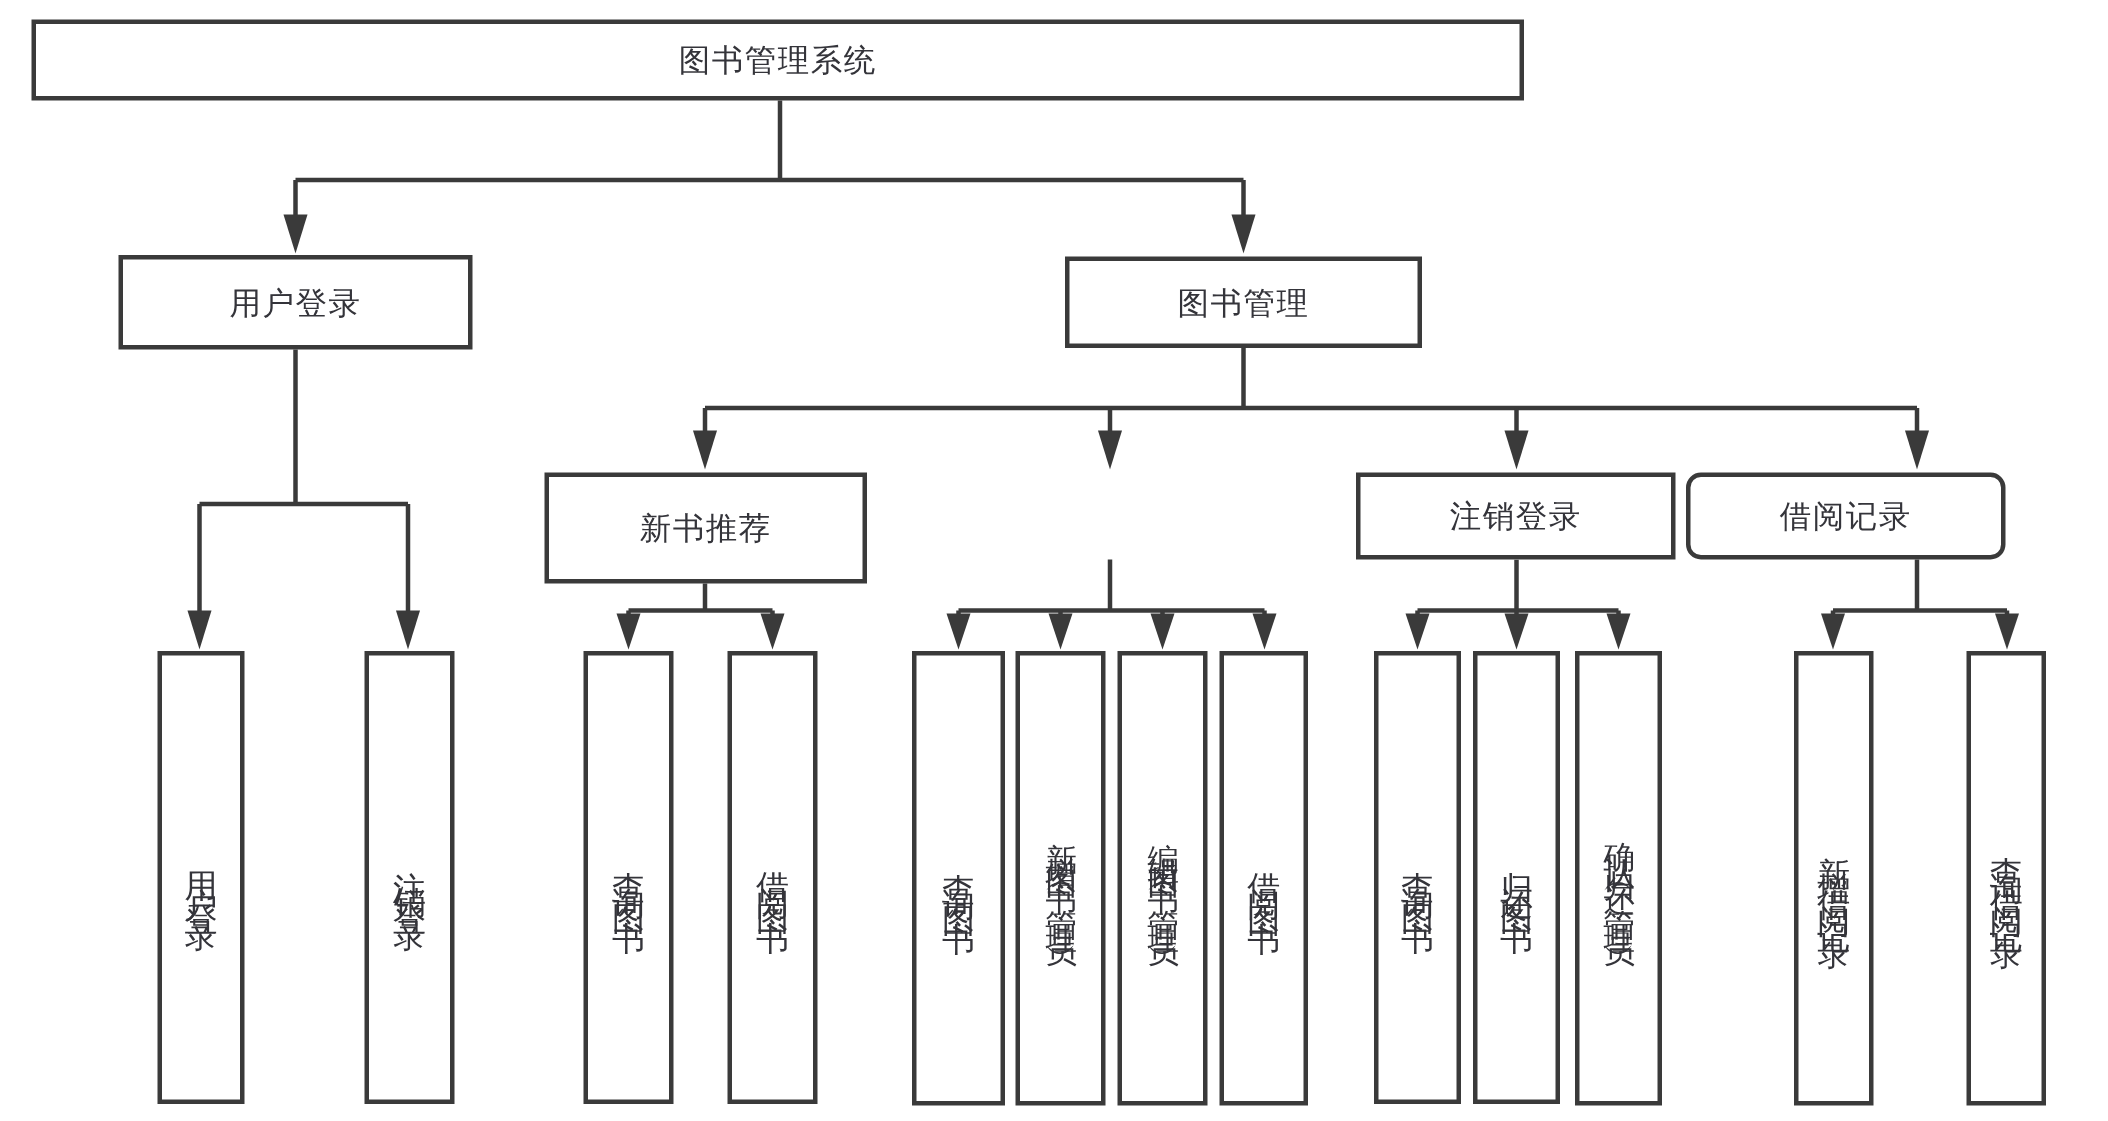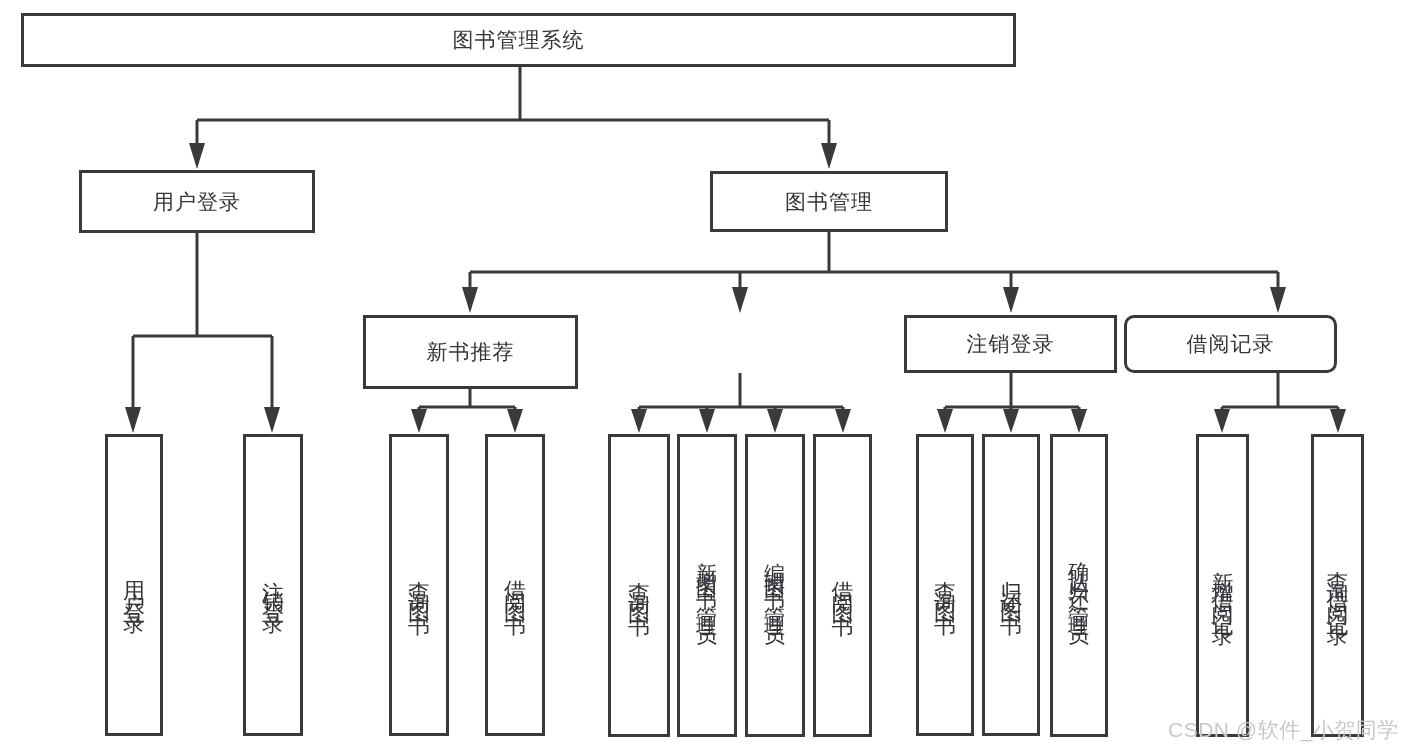--- a/index.html
+++ b/index.html
@@ -206,15 +206,14 @@
     <span>确认归还（管理员）</span>
   </div>
 
   <div class="node v" style="left:1196px; top:434px; width:53px; height:303px;">
     <span>新增借阅记录</span>
   </div>
   <div class="node v" style="left:1311px; top:434px; width:53px; height:303px;">
     <span>查询借阅记录</span>
   </div>
 
-  <div class="watermark">CSDN @软件_小贺同学</div>
 
 </div>
 
 </body></html>

